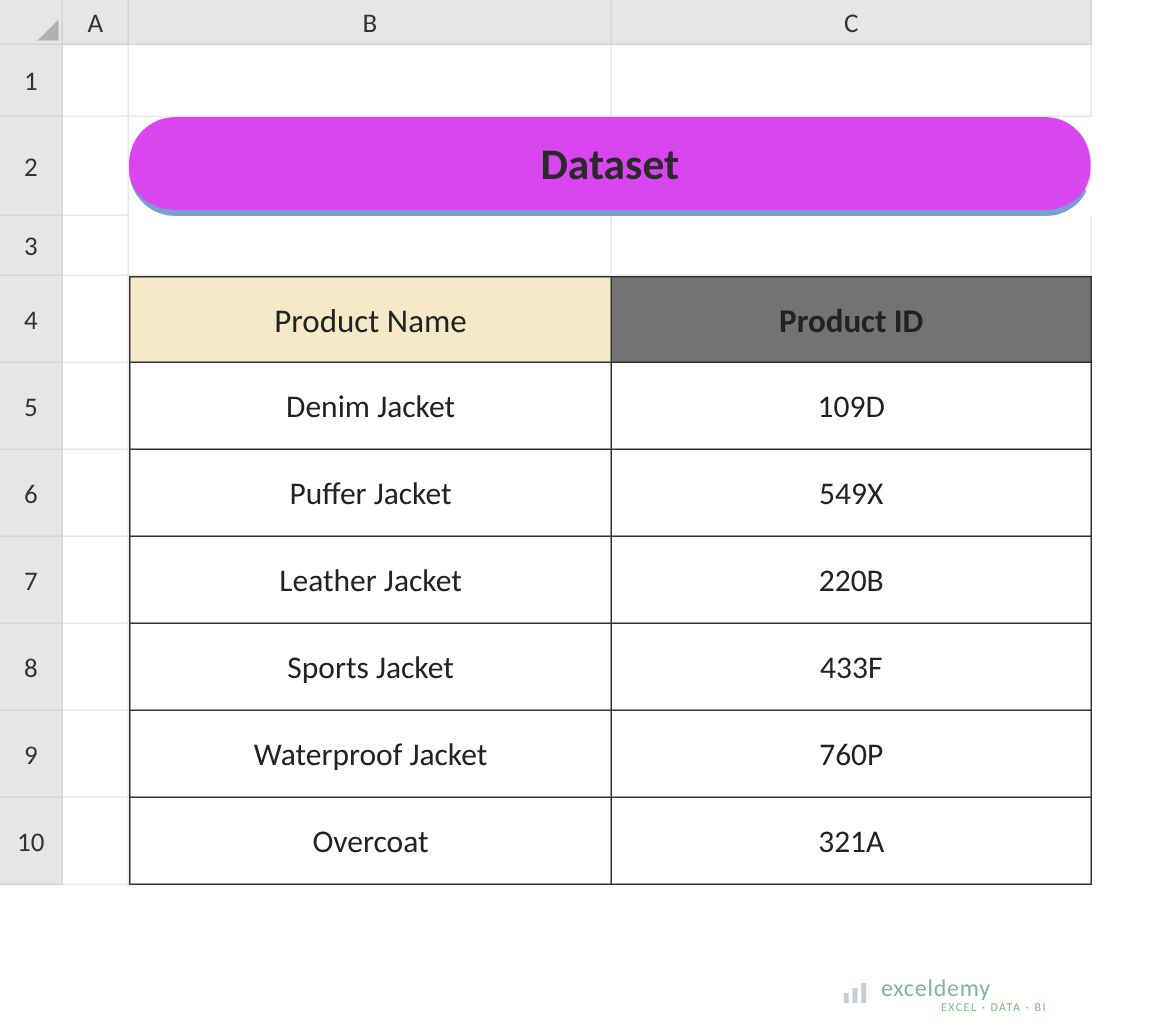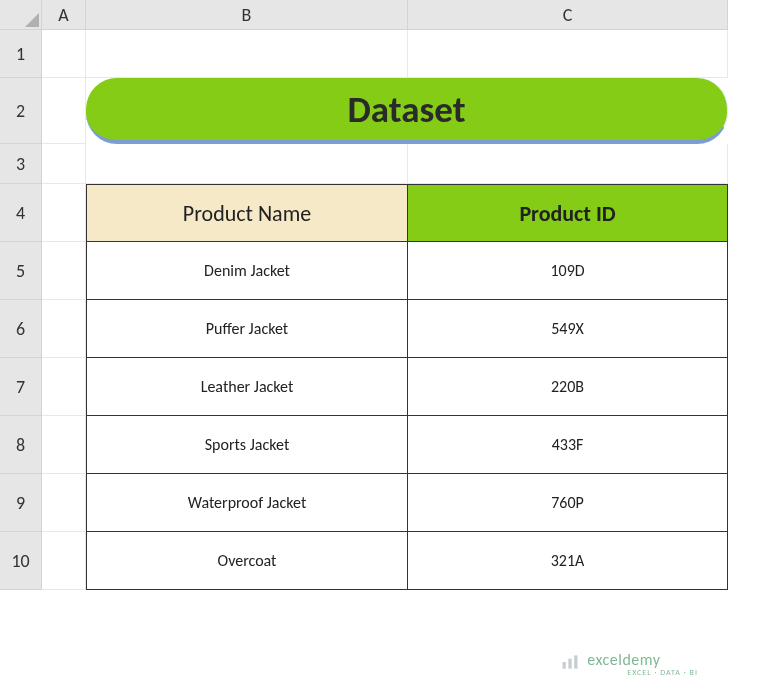--- a/index.html
+++ b/index.html
@@ -52,41 +52,41 @@
     justify-content: center;
     font-size: 18px;
     color: #333;
   }
   .cell {
     border-right: 1px solid #e8e8e8;
     border-bottom: 1px solid #e8e8e8;
     display: flex;
     align-items: center;
     justify-content: center;
-    font-size: 16px;
+    font-size: 21px;
     color: #222;
     background: #fff;
   }
   .title-cell {
-    background: #84cc16;
+    background: #d946ef;
     font-weight: bold;
-    font-size: 37px;
+    font-size: 29px;
     color: #2a2a2a;
     border-bottom: 4px solid #7a9dd4;
     justify-content: center;
     border-radius: 31px;
   }
   .hdr-b {
     background: #f6e9c8;
     font-weight: normal;
     font-size: 22px;
     border: 1px solid #333;
   }
   .hdr-c {
-    background: #84cc16;
+    background: #737373;
     font-weight: bold;
     font-size: 22px;
     border: 1px solid #333;
     border-left: none;
   }
   .data-b {
     border: 1px solid #333;
     border-top: none;
   }
   .data-c {

